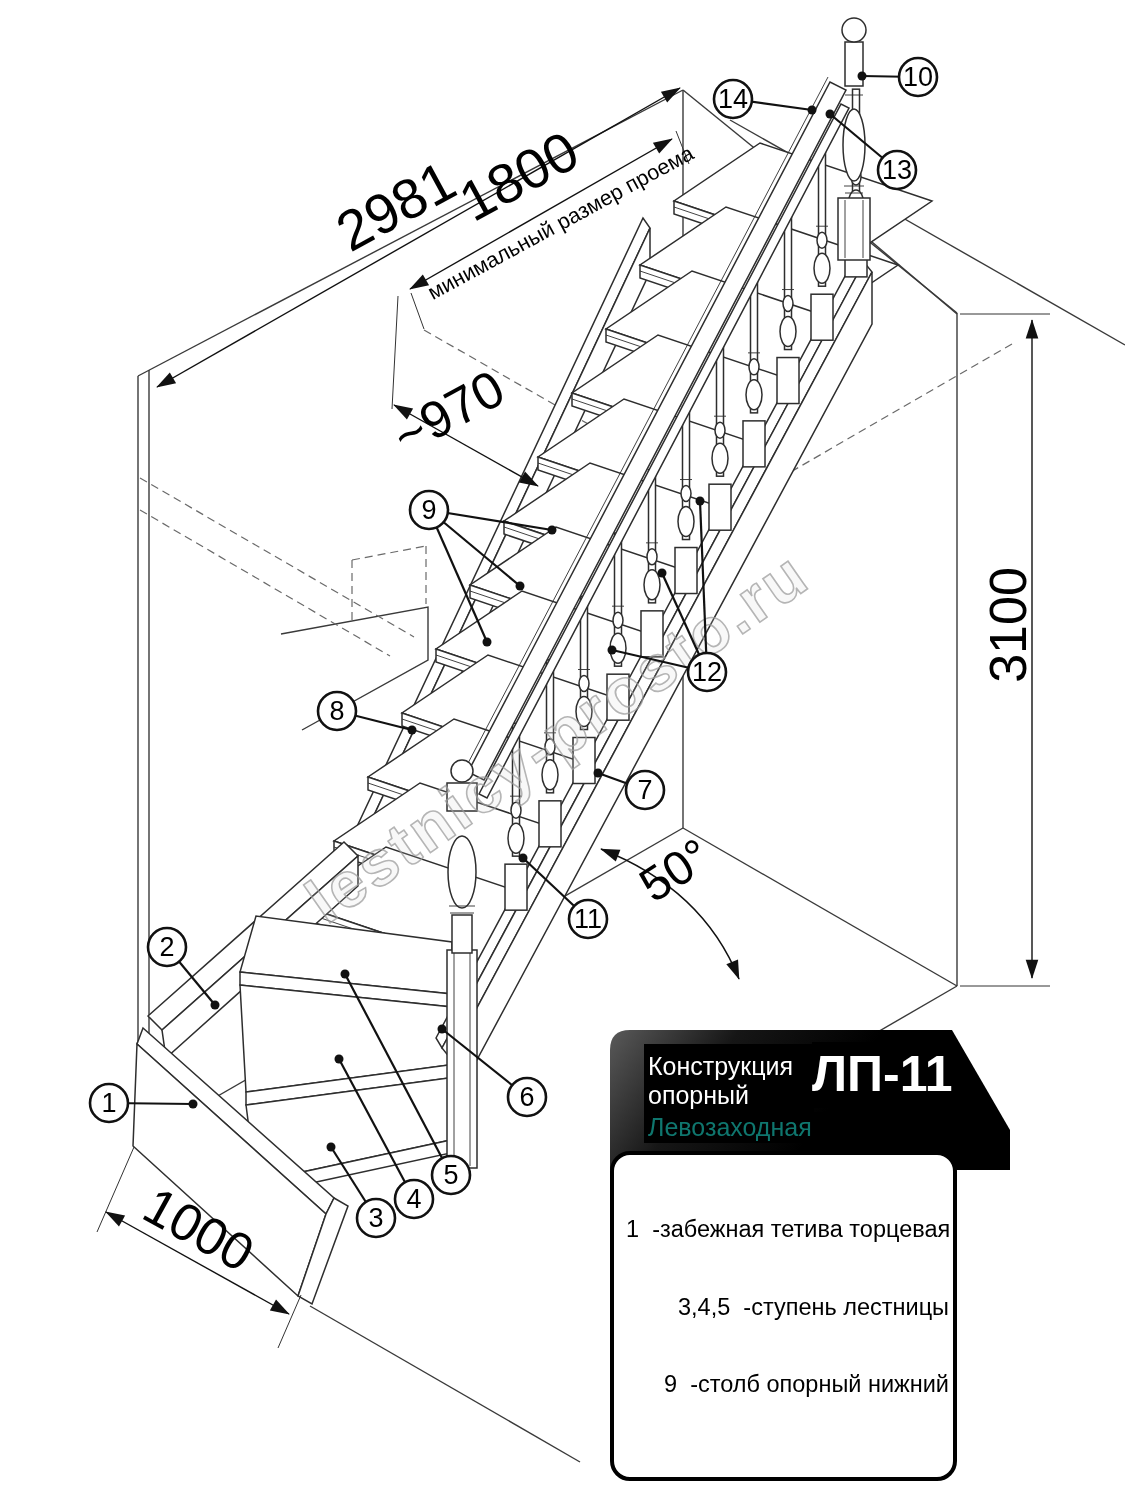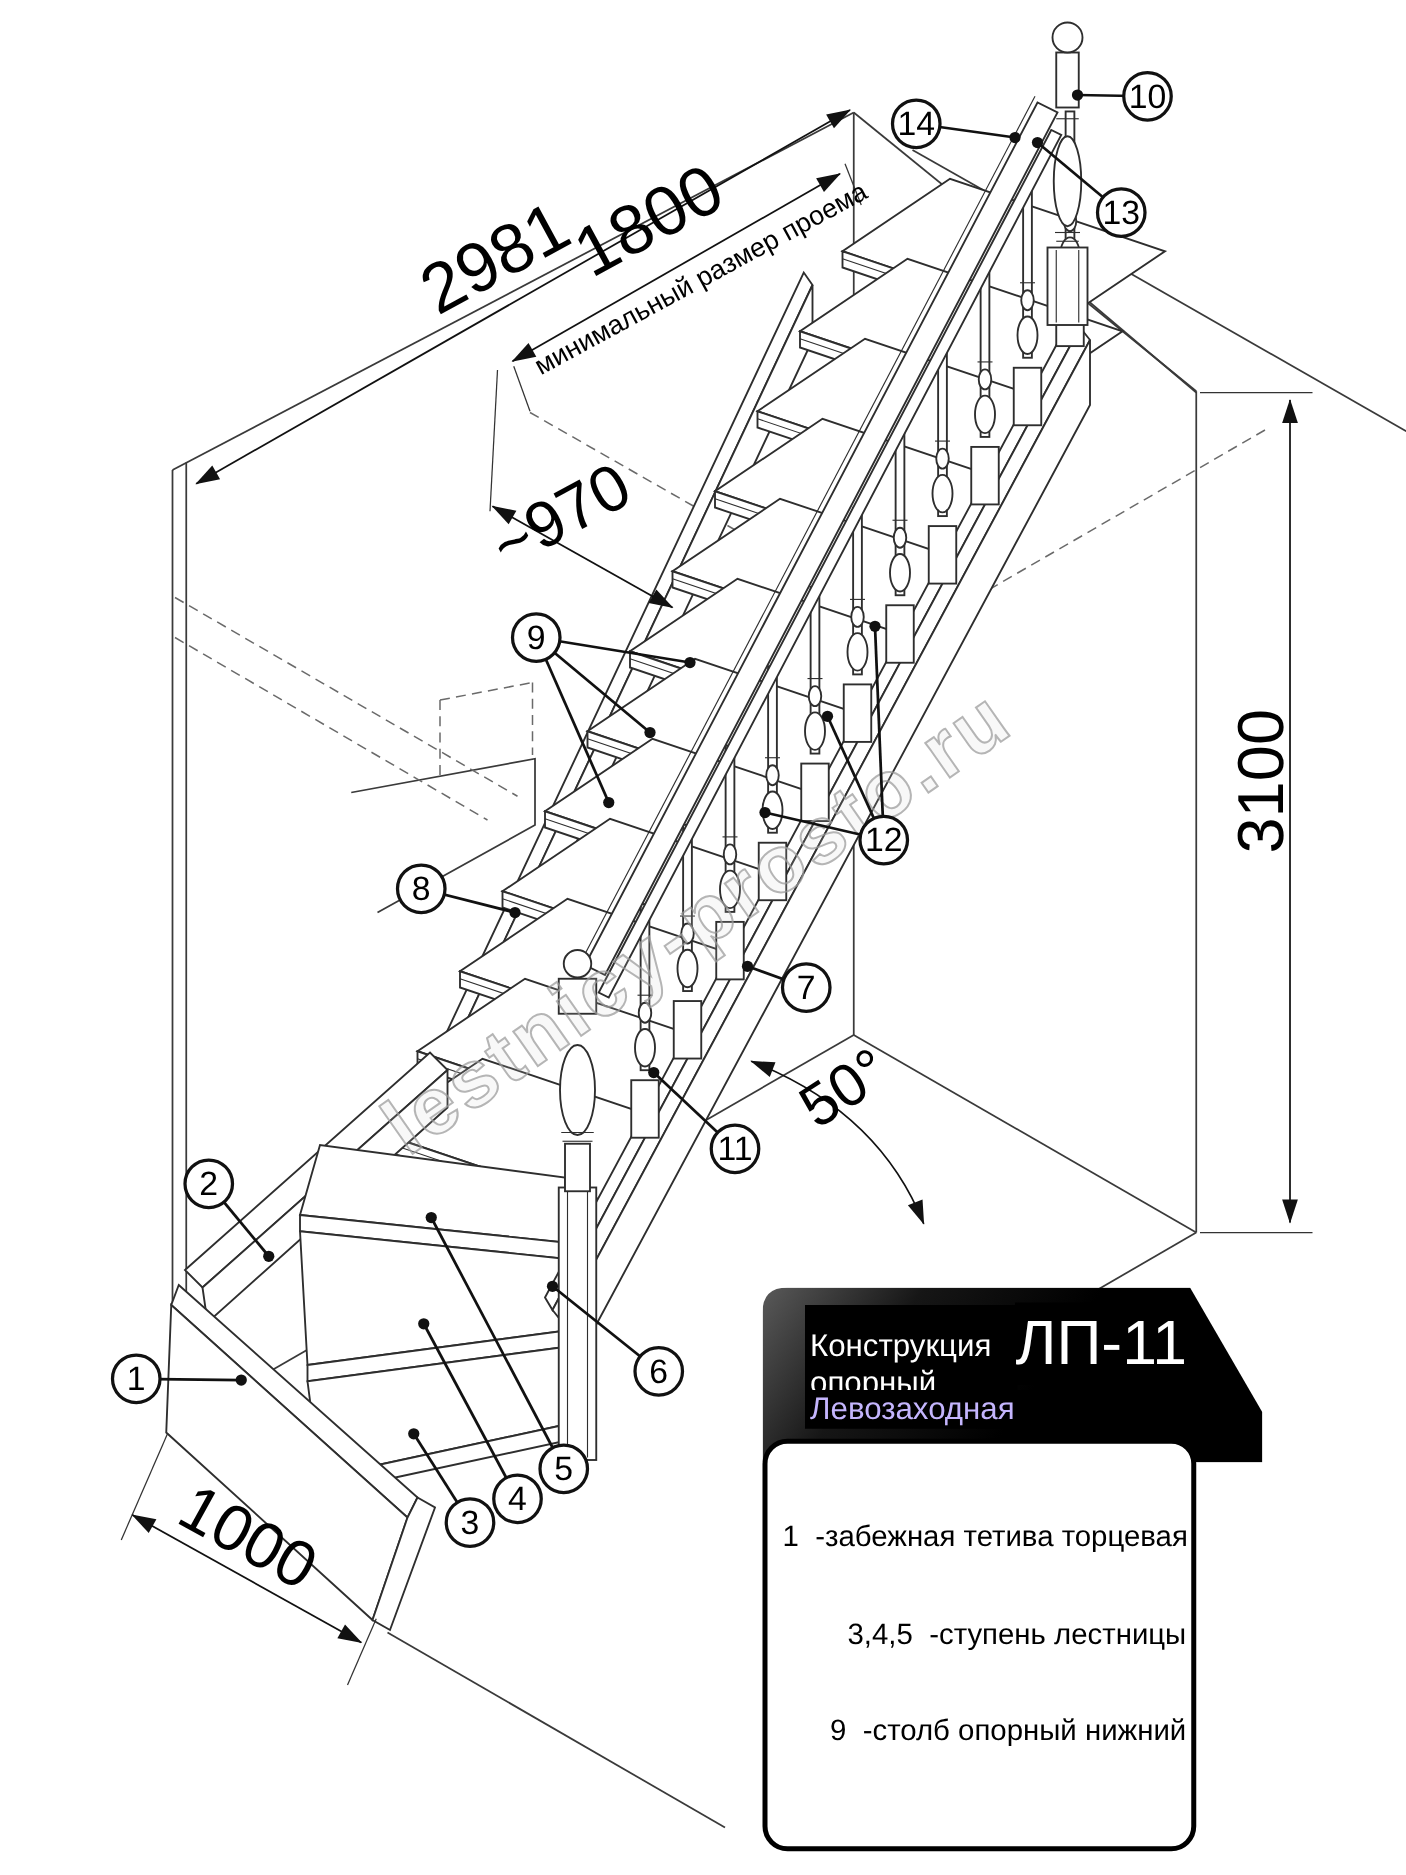--- a/index.html
+++ b/index.html
@@ -19,25 +19,25 @@
   .dot{fill:#111;}
   .wm{font-size:64px;font-weight:bold;letter-spacing:3px;
       fill:rgba(210,210,210,0.20);stroke:#9d9d9d;stroke-width:1.6;opacity:.75;
       text-anchor:middle;}
   
   .legend{position:absolute;left:610px;top:1030px;width:400px;height:458px;}
   .legend-head{position:absolute;left:0;top:0;width:400px;height:140px;
     background:linear-gradient(125deg,#5a5a5a 0%,#161616 26%,#000 55%);
     clip-path:path('M20,0 H342 L400,100 V140 H0 V20 Q0,0 20,0 Z');}
   .lh-title{position:absolute;left:34px;top:14px;width:162px;background:#000;
-    color:#fff;font-size:25px;line-height:29px;padding:19px 4px;}
+    color:#fff;font-size:25px;line-height:29px;padding:8px 4px;}
   .lh-model{position:absolute;left:202px;top:12px;width:138px;height:66px;background:#000;
-    color:#fff;font-size:50px;line-height:64px;text-align:center;}
+    color:#fff;font-size:50px;line-height:64px;text-align:center;font-weight:bold;}
   .lh-sub{position:absolute;left:34px;top:82px;width:186px;background:#000;
-    color:#c4b5fd;font-size:25px;line-height:31px;padding:0 4px;}
+    color:#0f766e;font-size:25px;line-height:31px;padding:0 4px;}
   .legend-list{position:absolute;left:0;top:121px;width:347px;height:330px;
     background:#fff;border:4px solid #000;border-radius:20px;
     box-sizing:border-box;padding:10px 4px 4px 12px;
     font-size:23.5px;line-height:25.9px;color:#000;white-space:pre;text-align:right;}
 </style>
 </head>
 <body>
 
 <svg id="scene" width="1125" height="1500" viewBox="0 0 1125 1500">
   <defs>

